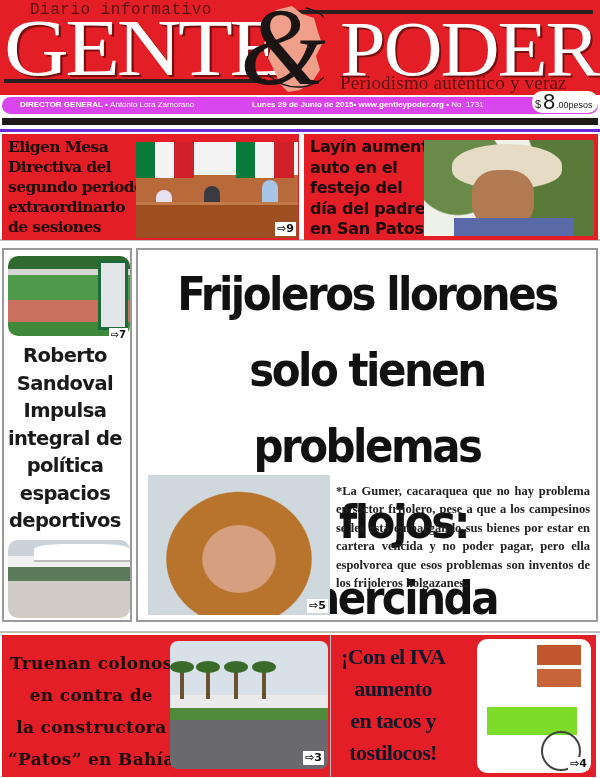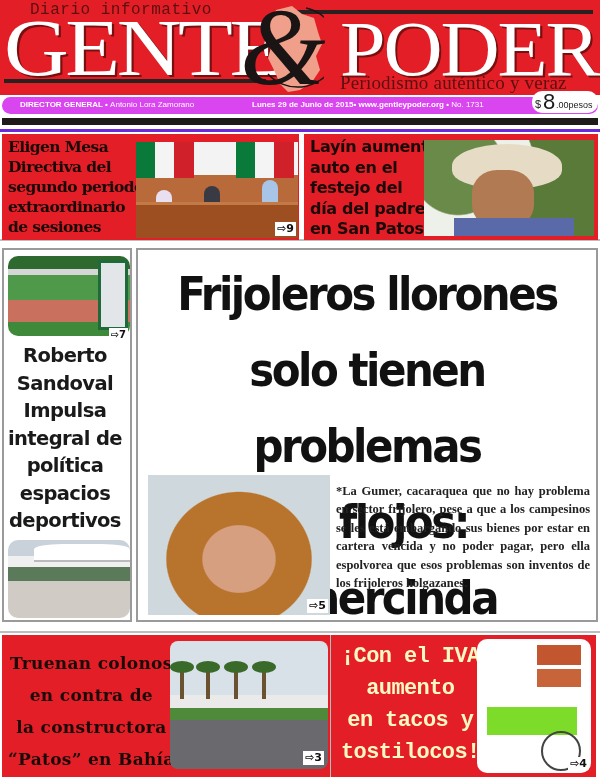--- a/index.html
+++ b/index.html
@@ -63,21 +63,21 @@
 
   .main-title { position: absolute; left: 0; top: 6px; width: 458px; text-align: center; font-family: "DejaVu Sans", sans-serif; font-weight: bold; font-size: 42px; line-height: 68px; color: #111; letter-spacing: -2.5px; transform: scaleY(1.12); transform-origin: top; }
   .photo-gumer { left: 10px; top: 225px; width: 182px; height: 140px; background: radial-gradient(ellipse at 50% 60%, #d6a080 0 28%, #b8742c 29% 56%, #cfd8dc 57%); }
   .body-text { position: absolute; left: 198px; top: 232px; width: 254px; font-family: "Liberation Serif", serif; font-weight: bold; font-size: 12.5px; line-height: 18.4px; color: #222; text-align: justify; }
 
   
   .bottom-strip { position: absolute; left: 0; top: 631px; width: 600px; height: 147px; background: #fff; border-top: 2px solid #bdbdbd; text-align: center; }
   .story-bl { left: 2px; top: 2px; width: 328px; height: 142px; }
   .story-br { left: 330px; top: 2px; width: 266px; height: 142px; border-left: 1px solid #bdbdbd; }
   .story-bl .hl { position: absolute; left: 6px; top: 12px; font-family: "DejaVu Serif", serif; font-weight: bold; font-size: 17px; line-height: 32px; color: #1a0a0a; letter-spacing: 0.3px; }
-  .story-br .hl { position: absolute; left: 10px; top: 6px; font-family: Liberation Mono, monospace; font-weight: bold; font-size: 22px; line-height: 32px; color: #fef9c3; letter-spacing: -0.6px; }
+  .story-br .hl { position: absolute; left: 10px; top: 6px; font-family: Liberation Serif, serif; font-weight: bold; font-size: 22px; line-height: 32px; color: #0f172a; letter-spacing: -0.6px; }
   .photo-street { left: 168px; top: 6px; width: 158px; height: 128px; border-radius: 8px; background: linear-gradient(#d8e0e8 0 42%, #eaeaea 42% 52%, #4f8a3a 52% 62%, #6a6a6e 62%); }
   .photo-street .palm { position: absolute; top: 28px; width: 4px; height: 30px; background: #6a5230; }
   .photo-street .palm::before { content: ""; position: absolute; left: -10px; top: -8px; width: 24px; height: 12px; background: #3a6a2a; border-radius: 50%; }
   .photo-cart { left: 146px; top: 4px; width: 114px; height: 134px; border-radius: 10px; background: #ffffff; }
   .photo-cart .cart-body { position: absolute; left: 10px; top: 68px; width: 90px; height: 28px; background: #7ddc2a; }
   .photo-cart .shelf { position: absolute; left: 60px; top: 6px; width: 44px; height: 20px; background: #c2562e; }
   .photo-cart .shelf2 { position: absolute; left: 60px; top: 30px; width: 44px; height: 18px; background: #c8643a; }
   .photo-cart .wheel { position: absolute; left: 64px; top: 92px; width: 40px; height: 40px; border: 2px solid #444; border-radius: 50%; }
 </style>
 </head>

